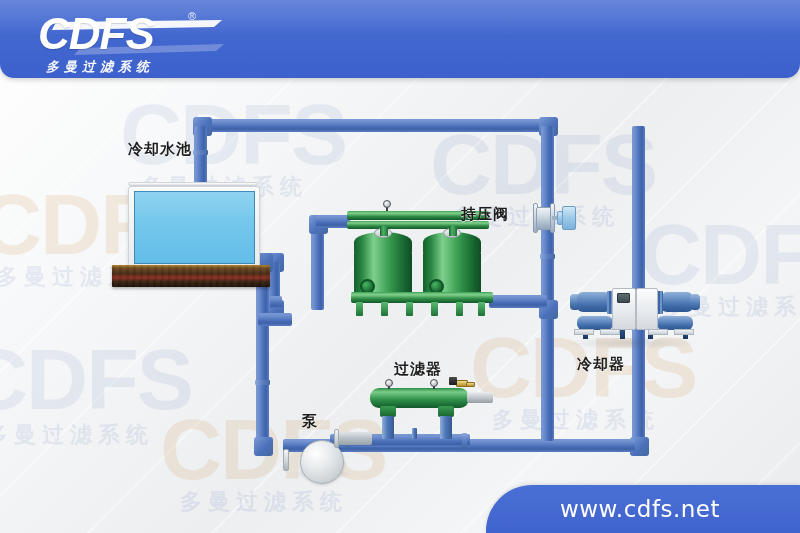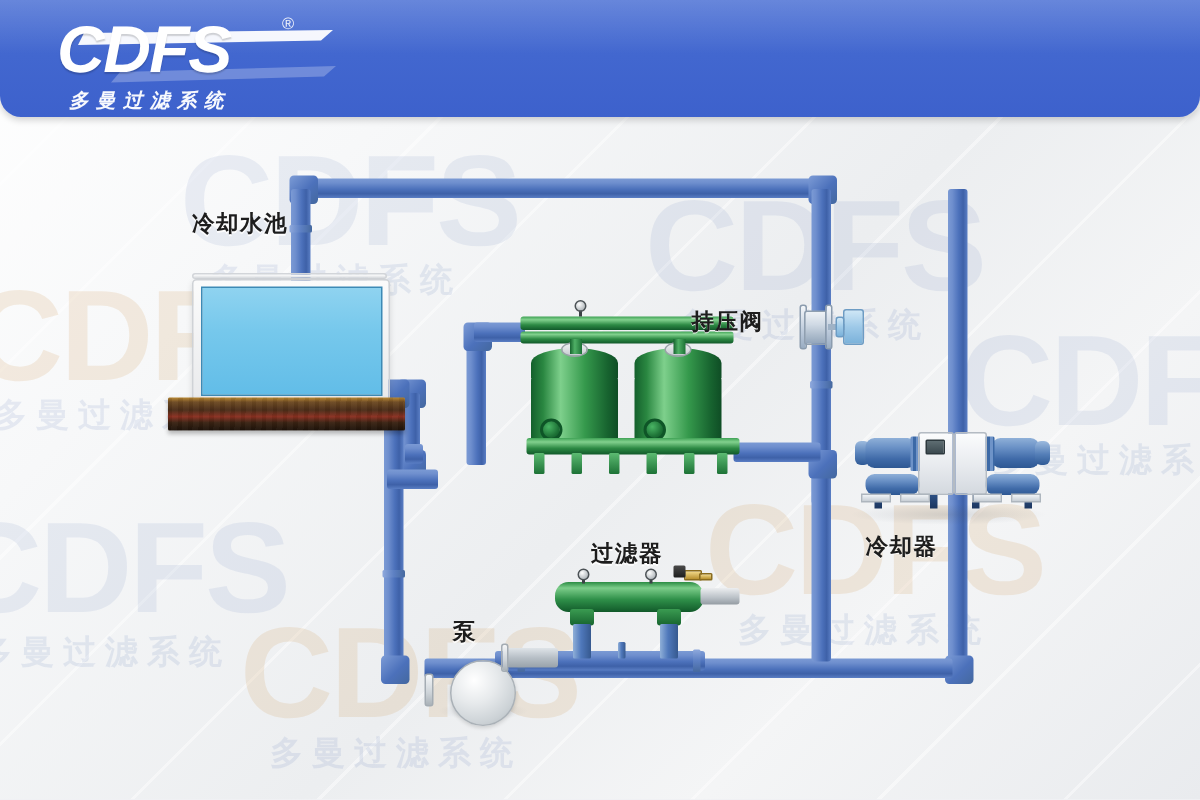--- a/index.html
+++ b/index.html
@@ -473,14 +473,17 @@
       <svg class="logo-swoosh" viewBox="0 0 182 40" aria-hidden="true">
         <path d="M10 4 L176 2 L168 9 L6 12 Z" fill="#ffffff" opacity="0.95"></path>
         <path d="M34 30 L178 26 L170 33 L28 37 Z" fill="#ffffff" opacity="0.25"></path>
       </svg>
       <div class="logo-c">CDFS</div>
       <div class="logo-reg">®</div>
       <div class="logo-sub">多曼过滤系统</div>
     </div>
   </div>
 
+  <div class="footer">
+    <div class="footer-url">www.cdfs.net</div>
+  </div>
 
 </div>
 
 </body></html>

